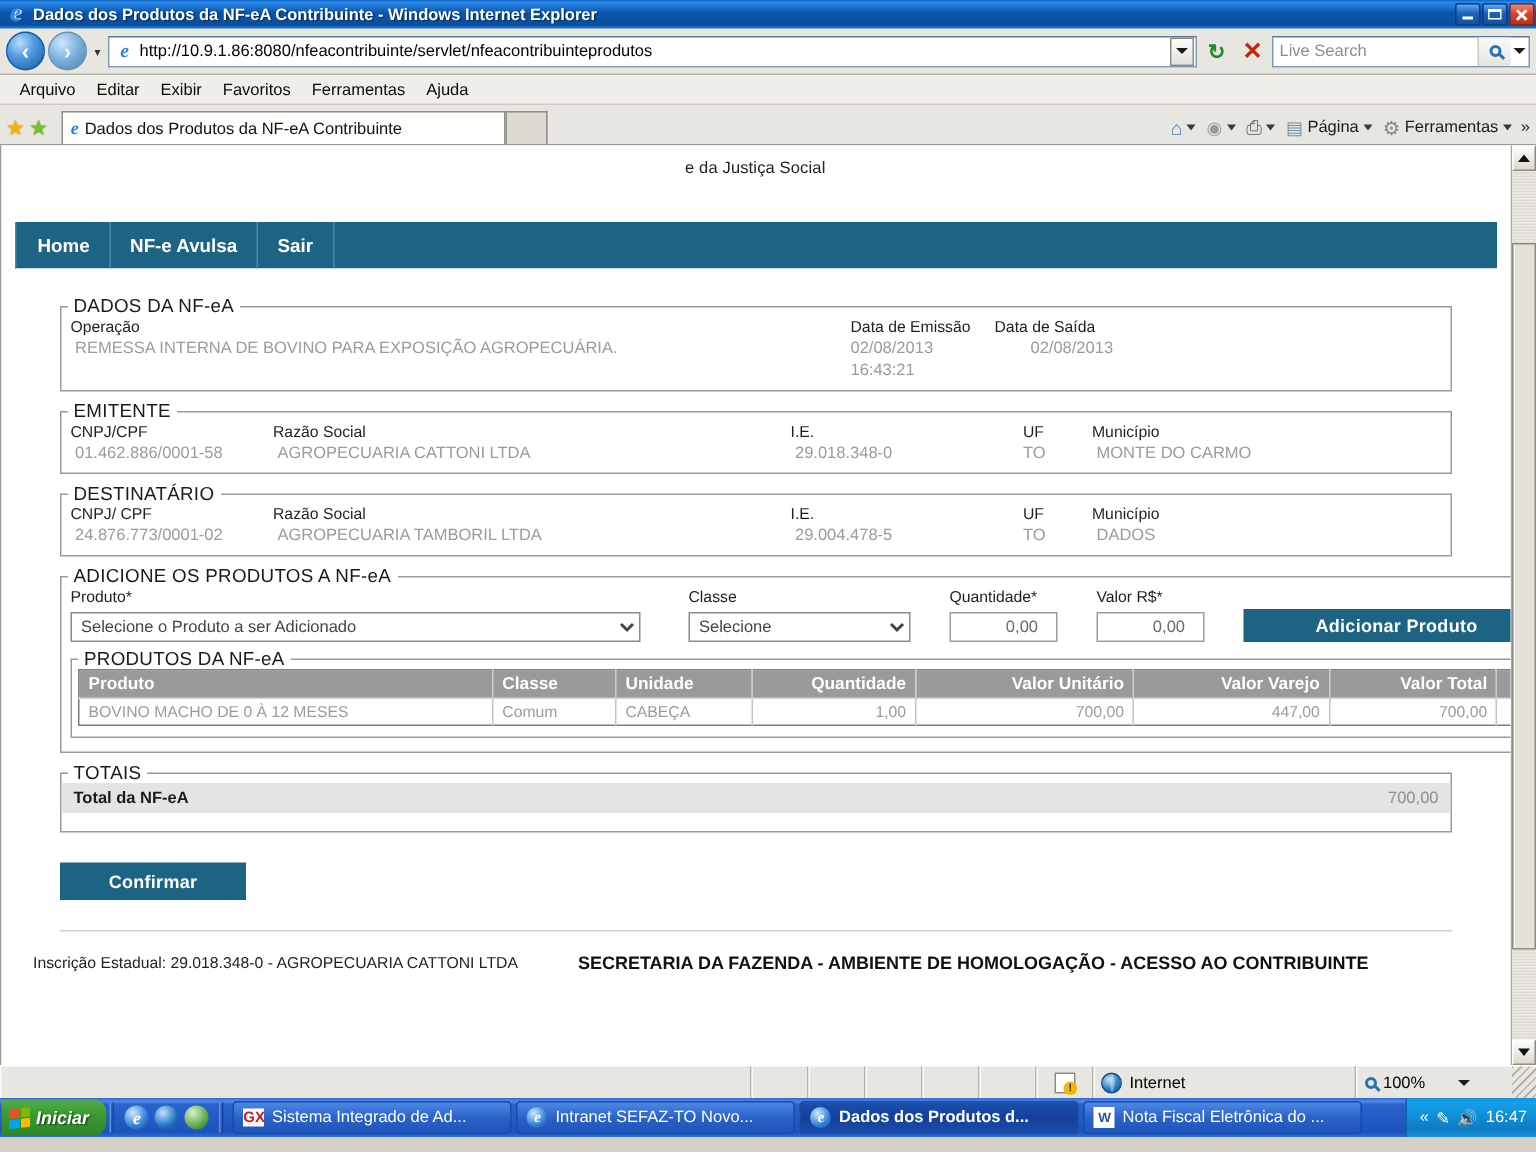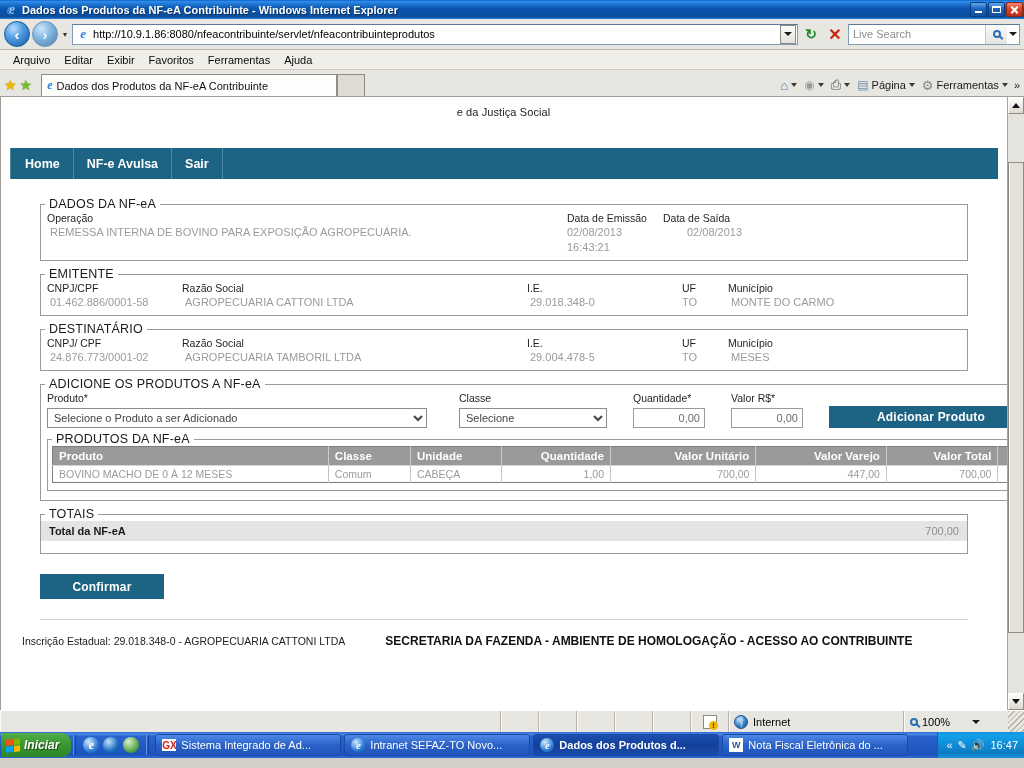--- a/index.html
+++ b/index.html
@@ -232,21 +232,21 @@
     height: 20px; font-size: 11px; font-family: "Liberation Sans", sans-serif;
     color: #444; background: #ffffff;
     border: 1px solid #8c8c8c;
     padding-left: 2px;
   }
   .sel-produto { width: 380px; }
   .sel-classe { width: 148px; }
   input.num {
     height: 20px; width: 72px; font-size: 11px;
     font-family: "Liberation Sans", sans-serif;
-    color: #6b6b6b; text-align: right; padding-right: 4px;
+    color: #6b6b6b; text-align: right; padding-right: 12px;
     border: 1px solid #9b9b9b; background: #fff;
   }
   .btn-teal {
     background: #1d6384; color: #fff; border: none;
     font-family: "Liberation Sans", sans-serif;
     font-size: 12px; font-weight: bold;
     height: 22px; cursor: pointer;
     letter-spacing: .2px;
   }
   .btn-add { width: 204px; }
@@ -564,21 +564,21 @@
               <span class="lbl g-razao">Razão Social</span>
               <span class="lbl g-ie">I.E.</span>
               <span class="lbl g-uf">UF</span>
               <span class="lbl g-mun">Município</span>
             </div>
             <div class="rowline">
               <span class="val g-cnpj indent">24.876.773/0001-02</span>
               <span class="val g-razao indent">AGROPECUARIA TAMBORIL LTDA</span>
               <span class="val g-ie indent">29.004.478-5</span>
               <span class="val g-uf">TO</span>
-              <span class="val g-mun indent">MESES</span>
+              <span class="val g-mun indent">DADOS</span>
             </div>
           </div>
         </fieldset>
 
         
         <fieldset class="fs">
           <legend>ADICIONE OS PRODUTOS A NF-eA</legend>
 
           <div class="prodform">
             <span class="field-col">

